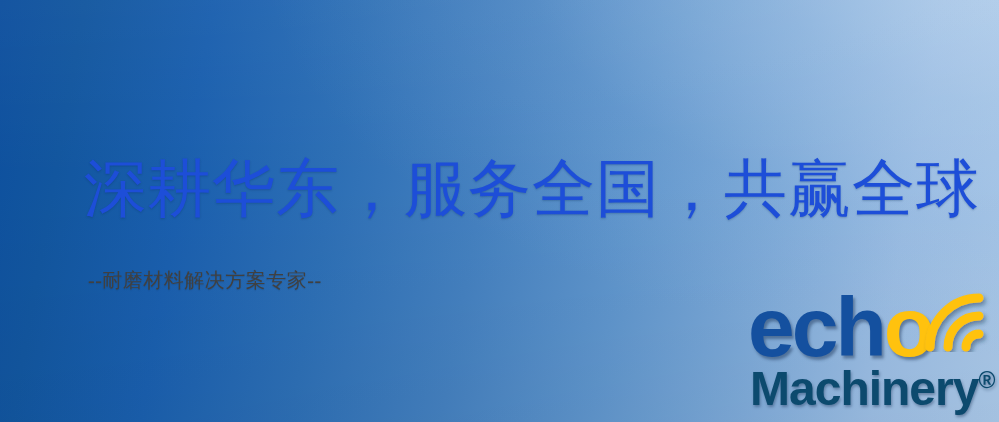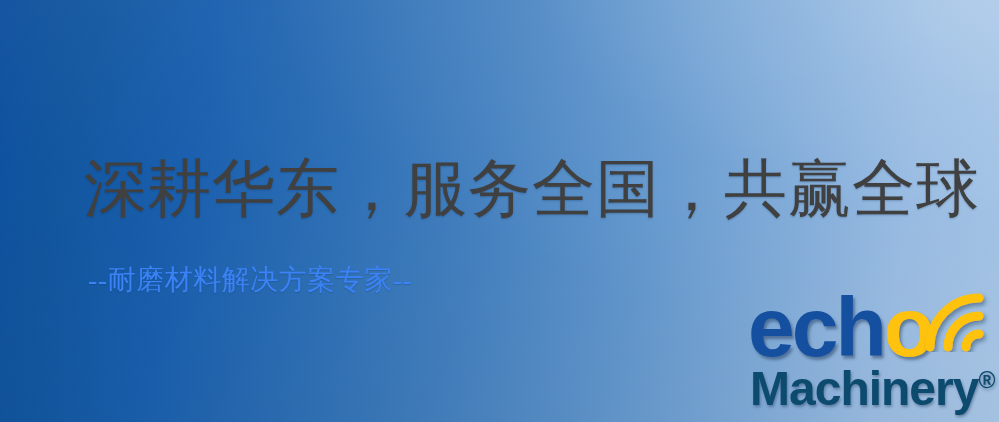--- a/index.html
+++ b/index.html
@@ -49,38 +49,38 @@
         rgba(255,255,255,0.035) 0%,
         rgba(0,0,0,0.00) 42%,
         rgba(0,0,0,0.035) 100%);
   }
 
   
   .headline {
     position:absolute;
     left:84px;
     top:152px;
-    color:#404040;
+    color:#1d4ed8;
     font-family:"Liberation Serif","DejaVu Serif",serif;
     font-size:63px;
     line-height:74px;
     font-weight:400;
     letter-spacing:1px;
     white-space:nowrap;
     text-shadow:0 1px 2px rgba(10,45,90,0.28);
   }
 
   
   .subtitle {
     position:absolute;
     left:88px;
     top:264px;
-    color:#3b82f6;
+    color:#404040;
     font-family:"Liberation Serif","DejaVu Serif",serif;
-    font-size:28px;
+    font-size:20px;
     line-height:32px;
     font-weight:400;
     letter-spacing:0.5px;
     white-space:nowrap;
     text-shadow:0 1px 1px rgba(20,55,100,0.25);
   }
 
   
   .logo {
     position:absolute;

